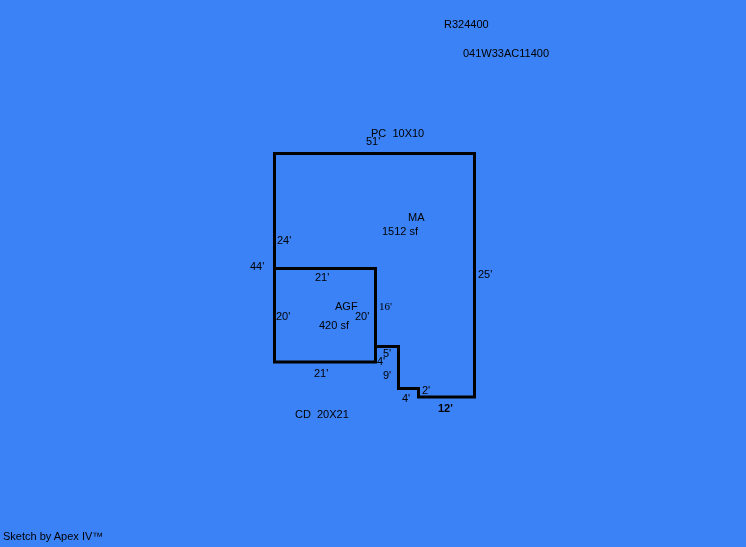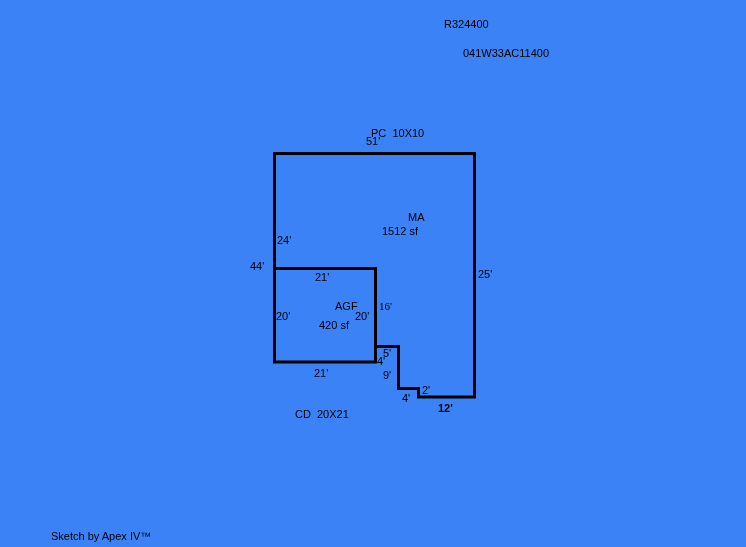--- a/index.html
+++ b/index.html
@@ -20,21 +20,21 @@
   }
   .txt {
     position: absolute;
     font-size: 11px;
     line-height: 11px;
     white-space: pre;
     color: #000000;
   }
   #record-id   { left: 444px; top: 19px; }
   #parcel-id   { left: 444px; top: 48px; padding-left: 19px; }
-  #footer-credit { left: 3px; top: 531px; margin-left: 48px; }
+  #footer-credit { left: 3px; top: 531px; }
   .lbl {
     position: absolute;
     font-size: 11px;
     line-height: 11px;
     white-space: pre;
     color: #000000;
   }
   svg#sketch-svg {
     position: absolute;
     left: 0;

